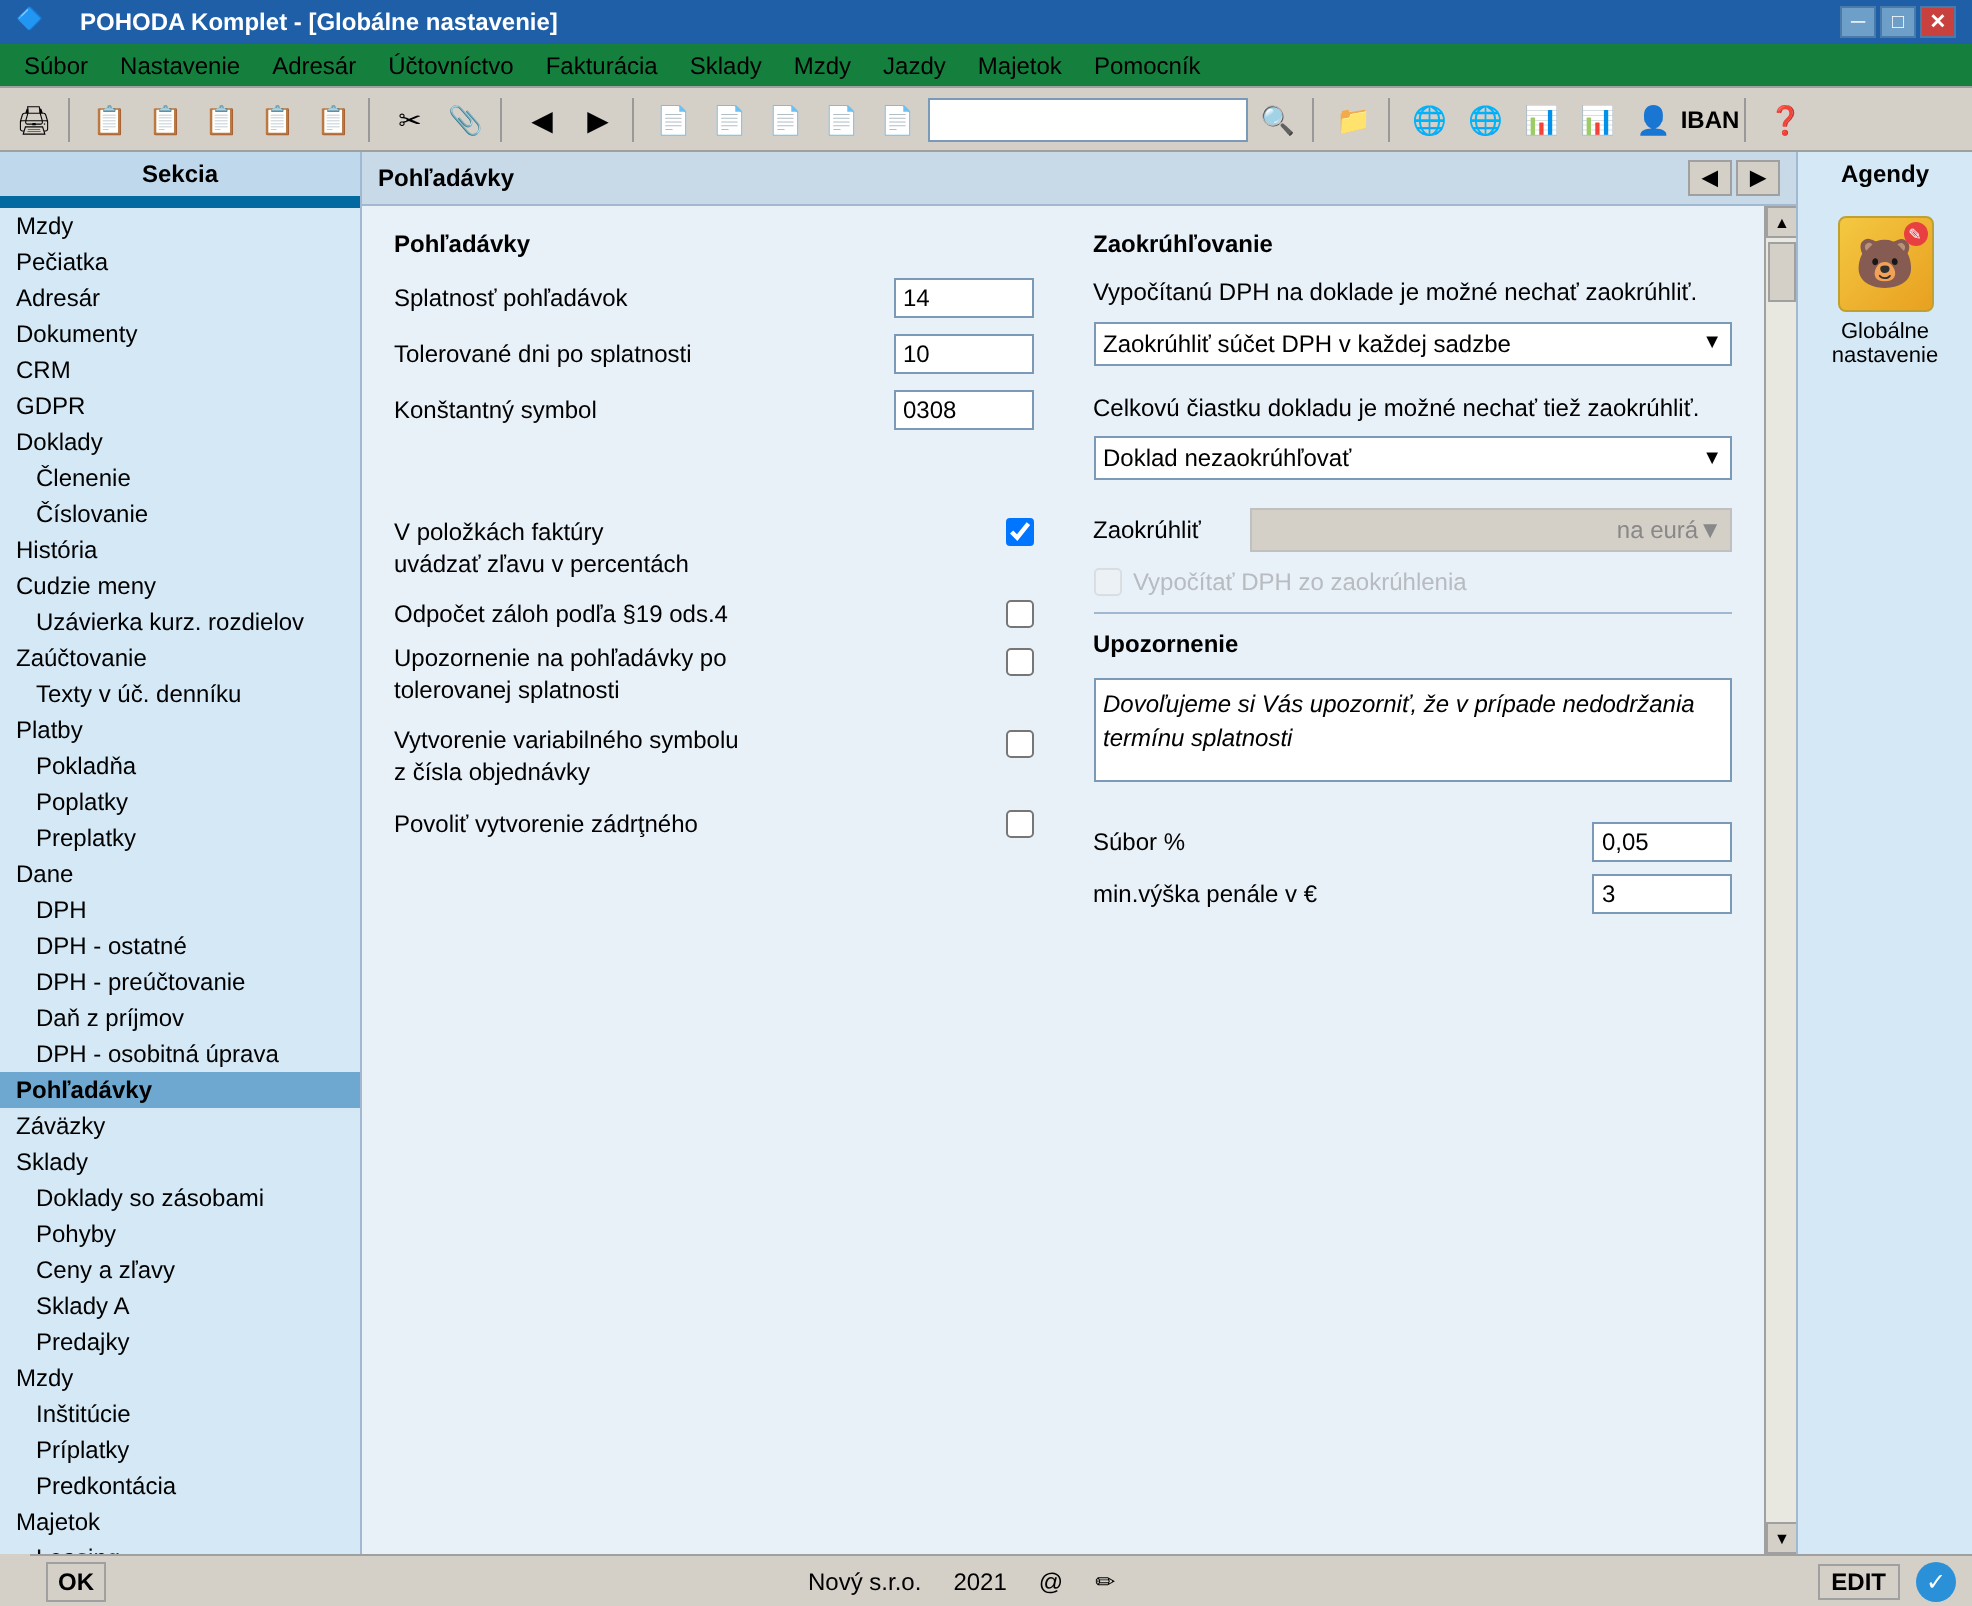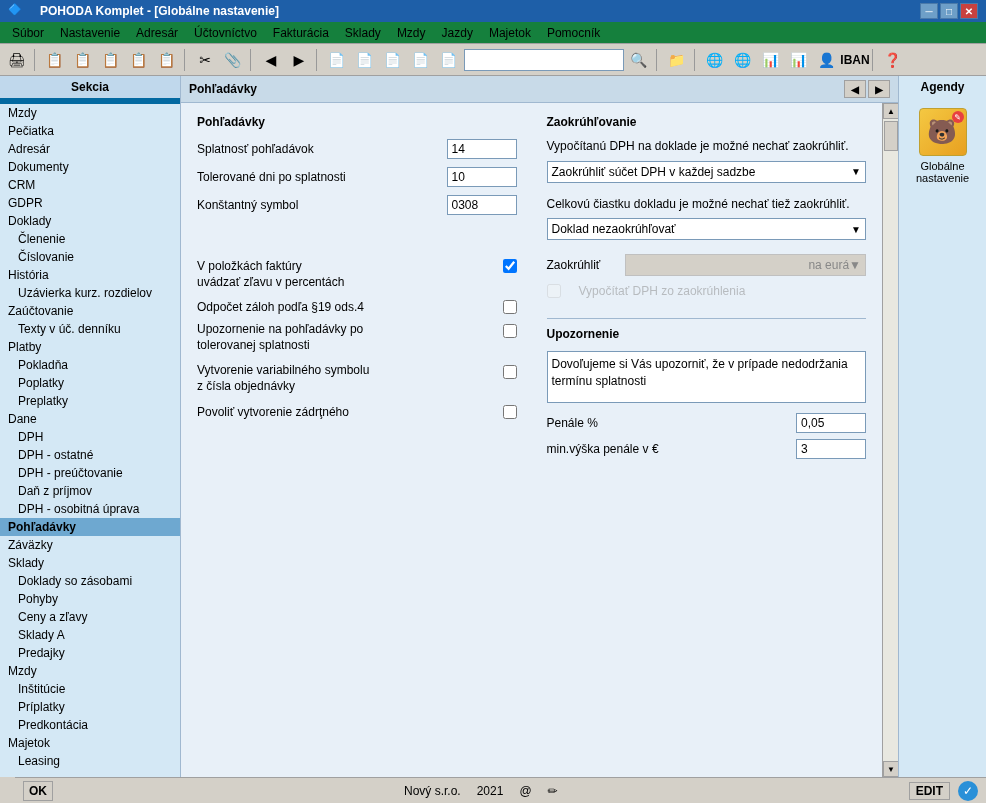--- a/index.html
+++ b/index.html
@@ -181,26 +181,26 @@
       display: flex; align-items: center; gap: 8px; margin-bottom: 8px;
     }
     .zaokruhlit-label { width: 70px; }
     .zaokruhlit-input {
       flex: 1; height: 22px;
       border: 1px solid #c0c0c0; background: #d4d0c8;
       padding: 1px 4px; color: #888;
     }
 
     .checkbox-row {
-      display: flex; align-items: center; gap: 18px; margin-bottom: 20px;
+      display: flex; align-items: center; gap: 6px; margin-bottom: 8px;
     }
     .checkbox-row label { color: #888; }
     .checkbox-disabled { opacity: 0.5; }
 
-    .upozornenie-section { margin-bottom: 10px; }
+    .upozornenie-section { margin-bottom: 20px; font-style: italic; }
     .textarea-box {
       width: 100%; height: 52px;
       border: 1px solid #7a9ab8;
       background: white;
       padding: 4px;
       resize: none;
       overflow-y: auto;
       line-height: 1.4;
     }
     .penale-row {
@@ -361,20 +361,21 @@
   <div class="sidebar-item">Mzdy</div>
       <div class="sidebar-item">Pečiatka</div>
       <div class="sidebar-item">Adresár</div>
       <div class="sidebar-item">Dokumenty</div>
       <div class="sidebar-item">CRM</div>
       <div class="sidebar-item">GDPR</div>
       <div class="sidebar-item">Doklady</div>
       <div class="sidebar-item indent1">Členenie</div>
       <div class="sidebar-item indent1">Číslovanie</div>
       <div class="sidebar-item">História</div>
+      <div class="sidebar-item">Cudzie meny</div>
       <div class="sidebar-item indent1">Uzávierka kurz. rozdielov</div>
       <div class="sidebar-item">Zaúčtovanie</div>
       <div class="sidebar-item indent1">Texty v úč. denníku</div>
       <div class="sidebar-item">Platby</div>
       <div class="sidebar-item indent1">Pokladňa</div>
       <div class="sidebar-item indent1">Poplatky</div>
       <div class="sidebar-item indent1">Preplatky</div>
       <div class="sidebar-item">Dane</div>
       <div class="sidebar-item indent1">DPH</div>
       <div class="sidebar-item indent1">DPH - ostatné</div>
@@ -487,21 +488,21 @@
 
           <hr class="divider">
 
           <div class="section-title">Upozornenie</div>
 
           <div class="upozornenie-section">
             <div class="textarea-box">Dovoľujeme si Vás upozorniť, že v prípade nedodržania termínu splatnosti</div>
           </div>
 
           <div class="penale-row">
-            <div class="penale-label">Penále %</div>
+            <div class="penale-label">Súbor %</div>
             <input type="text" class="penale-input" value="0,05" style="">
           </div>
 
           <div class="penale-row">
             <div class="penale-label">min.výška penále v €</div>
             <input type="text" class="penale-input" value="3" style="">
           </div>
         </div>
 
       </div>

